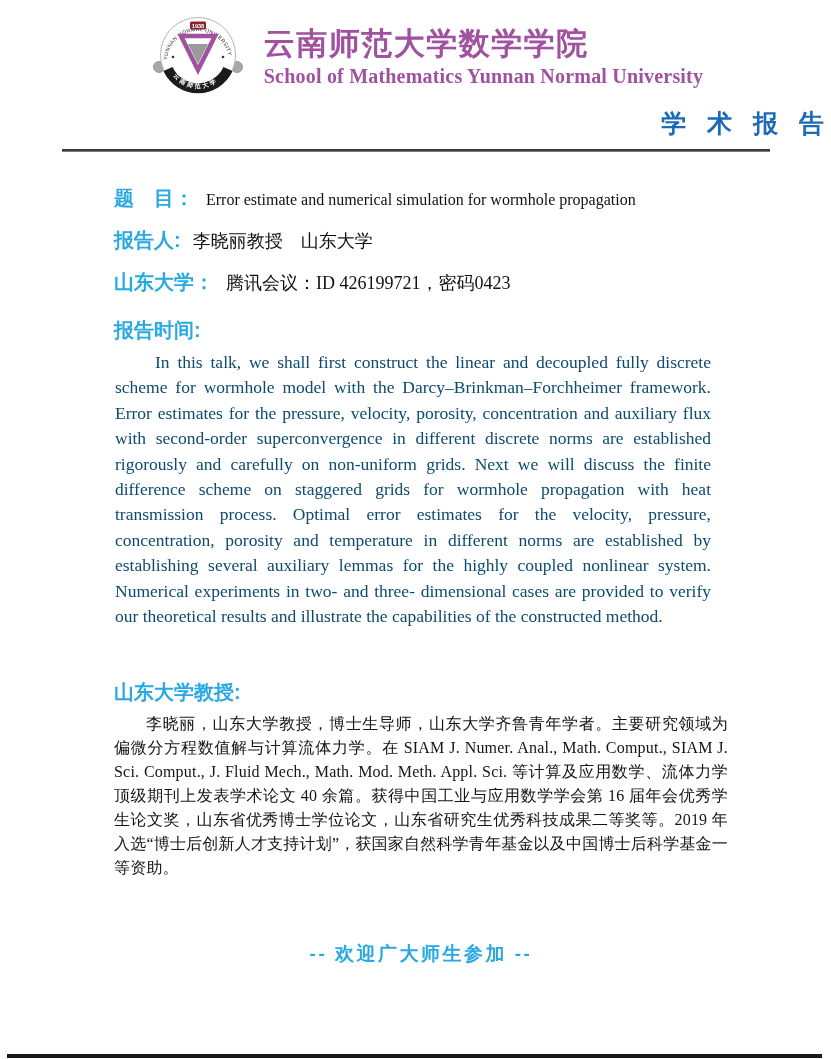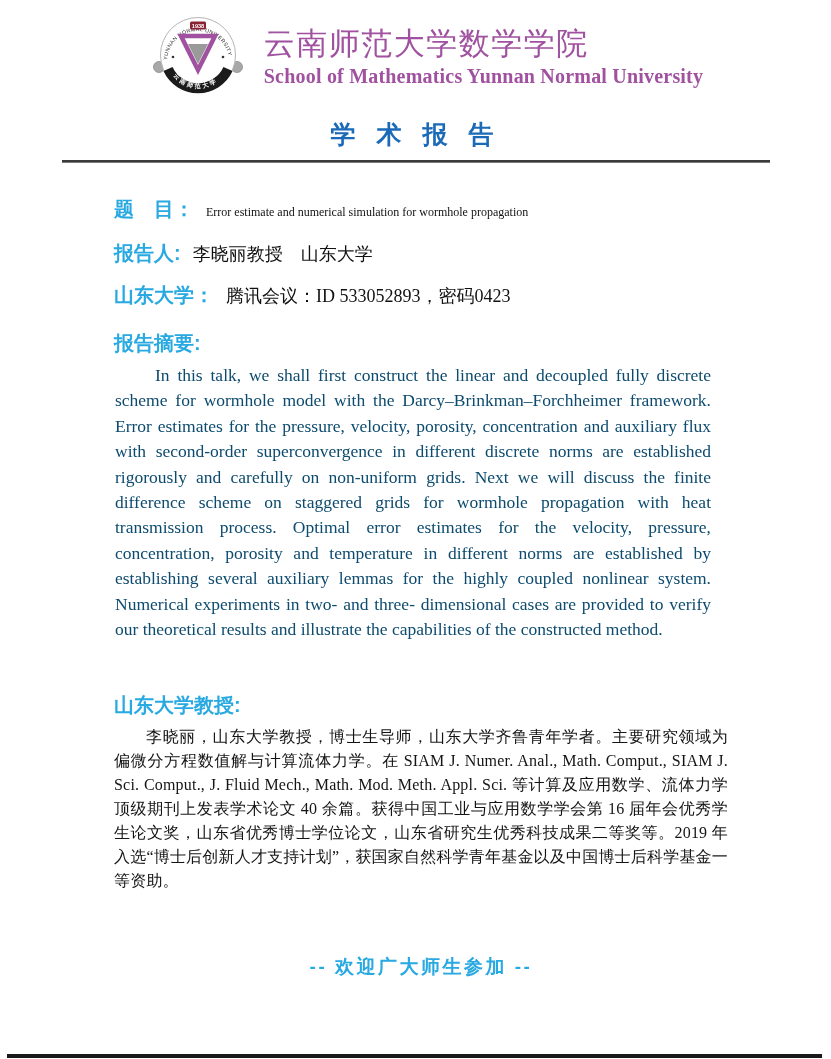--- a/index.html
+++ b/index.html
@@ -20,48 +20,48 @@
   }
   
   .header{padding-top:15px;}
   .header-row{
     display:flex;justify-content:center;align-items:center;
     gap:14px;margin-left:18px;
   }
   .logo{flex:0 0 auto;}
   .org-titles{display:flex;flex-direction:column;}
   .org-cn{
-    font-size:31px;font-weight:400;color:var(--brand-purple);
+    font-size:31px;font-weight:700;color:var(--brand-purple);
     letter-spacing:1.5px;line-height:1.15;
   }
   .org-en{
     font-size:20px;font-weight:700;color:var(--brand-purple);
     font-family:"Liberation Serif",serif;margin-top:3px;letter-spacing:0.2px;
   }
   .report-title{
-    margin-top:19px;text-align:center;
+    margin-top:8px;text-align:right;
     font-size:25px;font-weight:800;color:var(--title-blue);
     letter-spacing:7px;
   }
   .double-rule{
     width:708px;height:2px;margin:9px auto 0;
     border-top:2.5px solid #3b3b3b;
     border-bottom:1.5px solid #787878;
   }
   
   .content{padding:0 103px 0 114px;}
   .info-section{margin-top:33px;}
   .info-row{margin-bottom:14px;line-height:27px;}
   .info-label{
     color:var(--label-cyan);font-weight:700;font-size:20px;margin-right:12px;
     white-space:pre;
     margin-top:48px;
   }
   .info-value{font-size:18px;color:#111;font-family:"Liberation Serif",serif;}
-  .info-value.en{font-size:12px;margin-top:48px;}
+  .info-value.en{font-size:16px;margin-top:48px;}
   .section-heading{color:var(--label-cyan);font-weight:700;font-size:20px;line-height:26px;}
   .abstract-heading{margin-top:20px;}
   .abstract-body{
     margin:7px 17px 0 1px;
     font-family:"Liberation Serif",serif;
     font-size:17.5px;line-height:25.4px;
     text-align:justify;text-indent:40px;color:#0c4a6e;
   }
   .bio-heading{margin-top:50px;}
   .bio-body{
@@ -124,25 +124,25 @@
 <div class="content">
 
   <div class="info-section">
     <div class="info-row">
       <span class="info-label">题　目：</span><span class="info-value en">Error estimate and numerical simulation for wormhole propagation</span>
     </div>
     <div class="info-row">
       <span class="info-label">报告人:</span><span class="info-value">李晓丽教授　山东大学</span>
     </div>
     <div class="info-row">
-      <span class="info-label">山东大学：</span><span class="info-value">腾讯会议：ID 533052893，密码0423</span>
+      <span class="info-label">山东大学：</span><span class="info-value">腾讯会议：ID 426199721，密码0423</span>
     </div>
   </div>
 
-  <div class="section-heading abstract-heading">报告摘要:</div>
+  <div class="section-heading abstract-heading">报告时间:</div>
   <p class="abstract-body">In this talk, we shall first construct the linear and decoupled fully discrete scheme for wormhole model with the Darcy–Brinkman–Forchheimer framework. Error estimates for the pressure, velocity, porosity, concentration and auxiliary flux with second-order superconvergence in different discrete norms are established rigorously and carefully on non-uniform grids. Next we will discuss the finite difference scheme on staggered grids for wormhole propagation with heat transmission process. Optimal error estimates for the velocity, pressure, concentration, porosity and temperature in different norms are established by establishing several auxiliary lemmas for the highly coupled nonlinear system. Numerical experiments in two- and three- dimensional cases are provided to verify our theoretical results and illustrate the capabilities of the constructed method.</p>
 
   <div class="section-heading bio-heading">山东大学教授:</div>
   <p class="bio-body">李晓丽，山东大学教授，博士生导师，山东大学齐鲁青年学者。主要研究领域为偏微分方程数值解与计算流体力学。在 SIAM J. Numer. Anal., Math. Comput., SIAM J. Sci. Comput., J. Fluid Mech., Math. Mod. Meth. Appl. Sci. 等计算及应用数学、流体力学顶级期刊上发表学术论文 40 余篇。获得中国工业与应用数学学会第 16 届年会优秀学生论文奖，山东省优秀博士学位论文，山东省研究生优秀科技成果二等奖等。2019 年入选“博士后创新人才支持计划”，获国家自然科学青年基金以及中国博士后科学基金一等资助。</p>
 
   <div class="footer-line">--  欢迎广大师生参加  --</div>
 </div>
 
 <div class="bottom-bar"></div>
 

